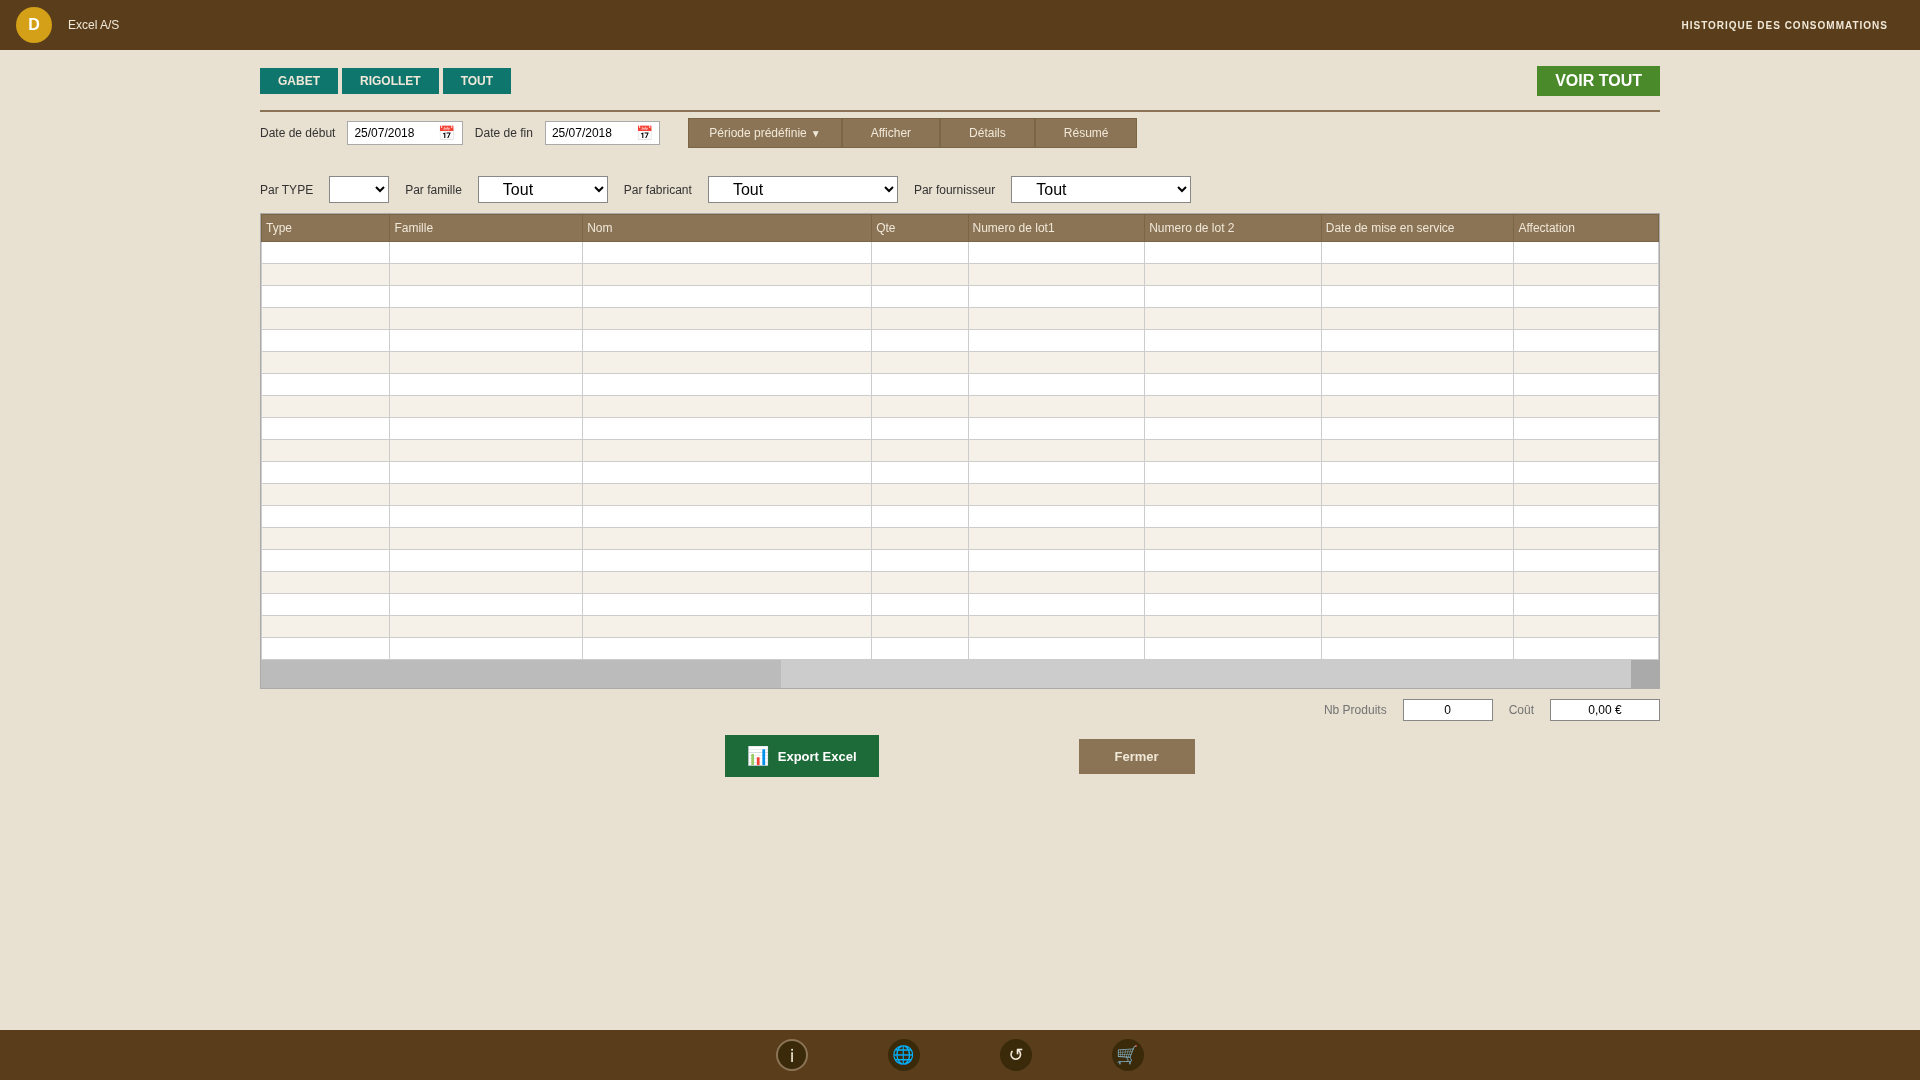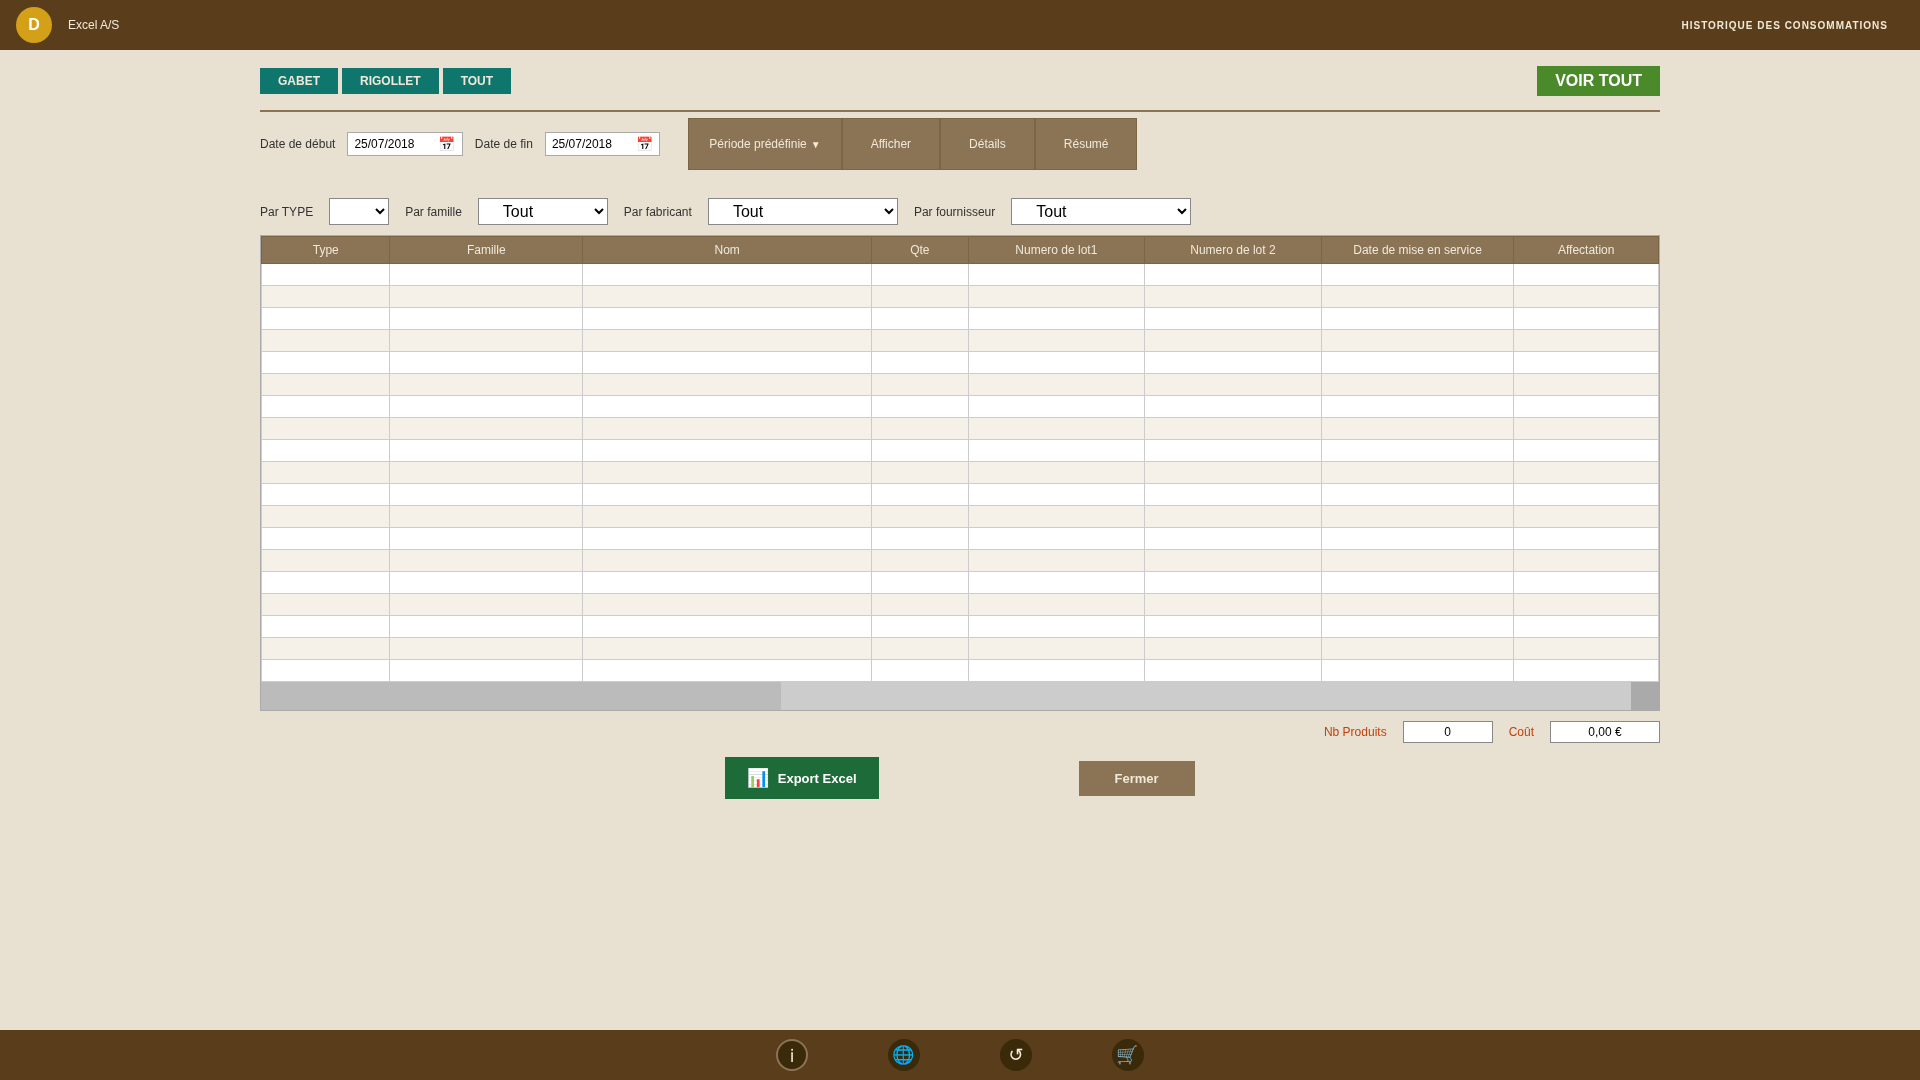--- a/index.html
+++ b/index.html
@@ -143,21 +143,21 @@
       cursor: pointer;
       display: flex;
       align-items: center;
       gap: 4px;
     }
     .period-btn .arrow { font-size: 10px; }
     .afficher-btn, .details-btn, .resume-btn {
       background-color: #8b7355;
       color: #f0e8d8;
       border: 1px solid #7a6545;
-      padding: 18px 28px;
+      padding: 7px 28px;
       font-size: 12px;
       cursor: pointer;
     }
 
     
     .filter-row {
       display: flex;
       align-items: center;
       gap: 16px;
       margin-bottom: 10px;
@@ -188,21 +188,21 @@
     .data-table {
       width: 100%;
       border-collapse: collapse;
       font-size: 11px;
     }
     .data-table thead tr th {
       background-color: #8b7355;
       color: #f0e8d8;
       border: 1px solid #7a6545;
       padding: 6px 4px;
-      text-align: center;
+      text-align: left;
       font-weight: normal;
       font-size: 12px;
     }
     .data-table tbody tr td {
       border: 1px solid #ccc;
       padding: 4px;
       height: 22px;
     }
     .data-table tbody tr:nth-child(even) td {
       background-color: #f5f0e8;
@@ -234,21 +234,21 @@
     .summary-row {
       display: flex;
       align-items: center;
       justify-content: flex-end;
       gap: 16px;
       margin-top: 10px;
       padding-right: 0;
     }
     .summary-label {
       font-size: 12px;
-      color: #c2410c;
+      color: #737373;
     }
     .summary-input {
       border: 1px solid #888;
       background: #fff;
       padding: 3px 8px;
       font-size: 12px;
       width: 90px;
       text-align: center;
     }
 

